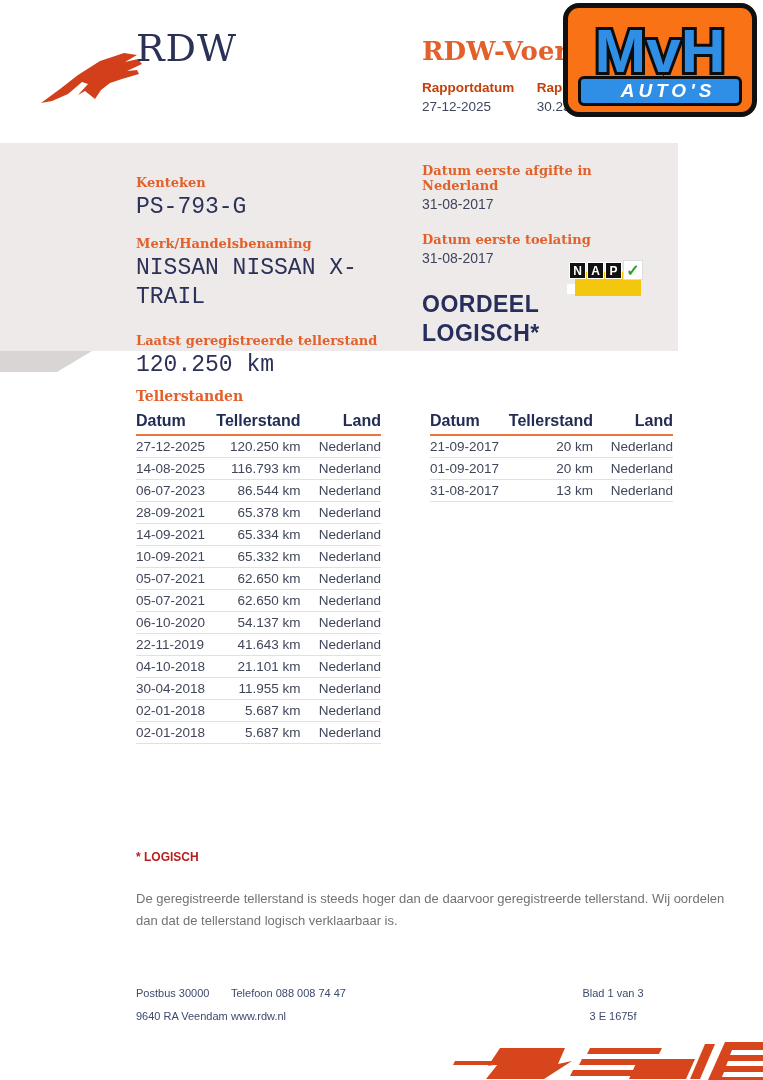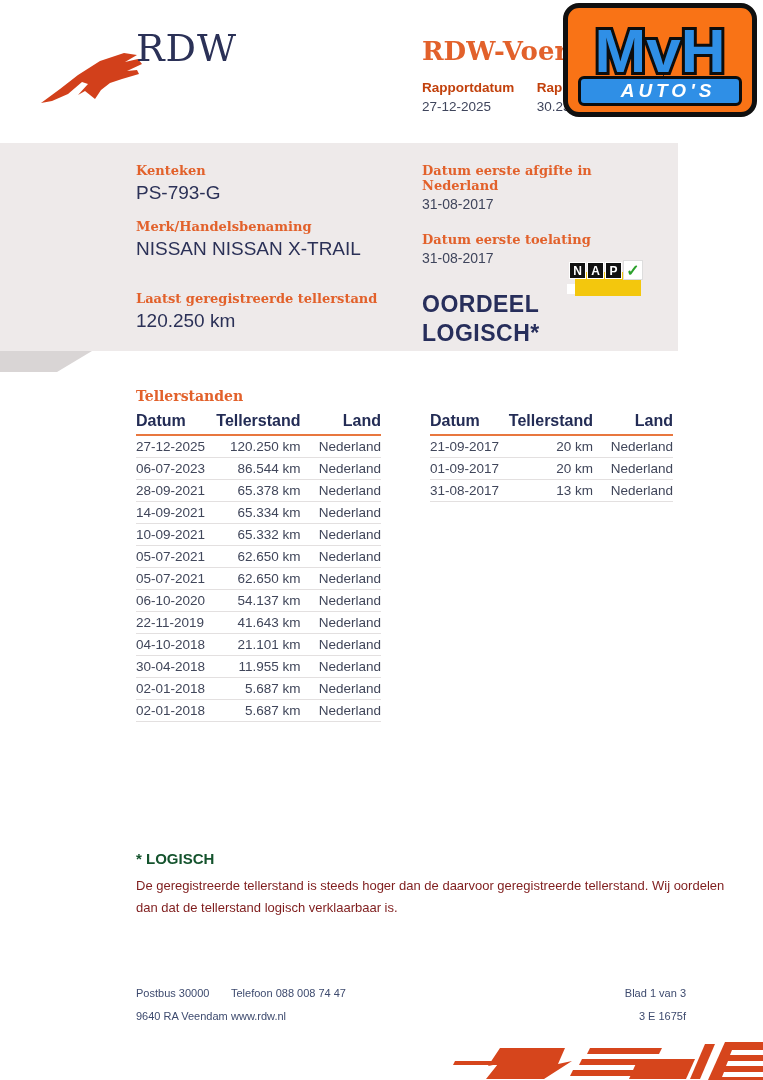--- a/index.html
+++ b/index.html
@@ -57,25 +57,25 @@
     position:absolute; left:0; top:351px; width:92px; height:21px;
     background:#d9d5d5;
     clip-path:polygon(0 0, 100% 0, 62% 100%, 0 100%);
   }
   .field { margin-bottom:14px; }
   .field-label {
     font-family:"DejaVu Serif", serif; font-weight:bold;
     font-size:13px; color:#e2612b; margin-bottom:3px;
   }
   .field-value-big {
-    font-family:Liberation Sans, sans-serif;
-    font-size:19px; color:#2b3157; line-height:1.25;
+    font-family:Liberation Mono, monospace;
+    font-size:23px; color:#2b3157; line-height:1.25;
   }
   .field-value-small { font-size:14px; color:#3f455c; }
-  .col-left  { position:absolute; left:136px; top:20px; width:250px; }
+  .col-left  { position:absolute; left:136px; top:32px; width:250px; }
   .col-right { position:absolute; left:422px; top:20px; width:250px; }
   .oordeel {
     margin-top:24px;
     font-weight:bold; font-size:23px; line-height:1.25;
     color:#272e5b; letter-spacing:0.5px;
   }
 
   
   .nap { position:absolute; left:567px; top:260px; width:82px; height:40px; }
   .nap-yellow { position:absolute; left:8px; top:12px; width:66px; height:24px; background:#f3c70d; }
@@ -112,29 +112,29 @@
     font-size:13.5px; color:#40465a;
     border-bottom:1px solid #e3e0e0; padding:3px 0;
     text-align:right; white-space:nowrap;
   }
   .odo-table td:first-child { text-align:left; }
   .odo-table td:nth-child(2) { padding-right:14px; }
   .odo-table th:nth-child(2) { padding-right:14px; }
 
   
   .footnote { position:absolute; left:136px; top:850px; width:590px; }
-  .footnote-title { font-weight:bold; font-size:15px; color:#14532d; margin-bottom:8px; }
-  .footnote-text { font-size:13px; color:#7f1d1d; line-height:1.7; }
+  .footnote-title { font-weight:bold; font-size:12px; color:#b91c1c; margin-bottom:24px; }
+  .footnote-text { font-size:13px; color:#737373; line-height:1.7; }
 
   
   .page-footer { position:absolute; left:0; top:987px; width:763px; font-size:11px; color:#3d4a6e; }
   .footer-row { position:relative; height:23px; }
   .f-addr { position:absolute; left:136px; }
   .f-contact { position:absolute; left:231px; }
-  .f-right { position:absolute; left:540px; width:146px; text-align:right; }
+  .f-right { position:absolute; left:540px; width:146px; text-align:center; }
 
   
   .speed-graphic { position:absolute; right:0; bottom:0; width:363px; height:46px; }
 </style>
 </head>
 <body>
 
 <svg class="rdw-wing" viewBox="0 0 112 64">
   <path fill="#d2401b" d="M3,57 L22,43 L40,29 L62,15 L86,7 L99,9 L87,16 L100,13 L104,18 L89,25 L99,24 L101,28 L84,33 L72,37 L63,44 L57,53 L47,45 L40,49 L50,38 L44,36 L30,48 L14,55 Z"></path>
 </svg>
@@ -163,21 +163,21 @@
 <div class="summary-panel">
   <div class="col-left">
     <div class="field">
       <div class="field-label">Kenteken</div>
       <div class="field-value-big">PS-793-G</div>
     </div>
     <div class="field">
       <div class="field-label">Merk/Handelsbenaming</div>
       <div class="field-value-big" style="width:225px;">NISSAN NISSAN X-TRAIL</div>
     </div>
-    <div class="field" style="margin-top:30px;">
+    <div class="field" style="margin-top:22px;">
       <div class="field-label">Laatst geregistreerde tellerstand</div>
       <div class="field-value-big">120.250 km</div>
     </div>
   </div>
 
   <div class="col-right">
     <div class="field">
       <div class="field-label">Datum eerste afgifte in Nederland</div>
       <div class="field-value-small">31-08-2017</div>
     </div>
@@ -215,20 +215,25 @@
         <th>Land</th>
       </tr>
     </thead>
     <tbody>
         <tr>
           <td>27-12-2025</td>
           <td>120.250 km</td>
           <td>Nederland</td>
         </tr>
         <tr>
+          <td>14-08-2025</td>
+          <td>116.793 km</td>
+          <td>Nederland</td>
+        </tr>
+        <tr>
           <td>06-07-2023</td>
           <td>86.544 km</td>
           <td>Nederland</td>
         </tr>
         <tr>
           <td>28-09-2021</td>
           <td>65.378 km</td>
           <td>Nederland</td>
         </tr>
         <tr>

